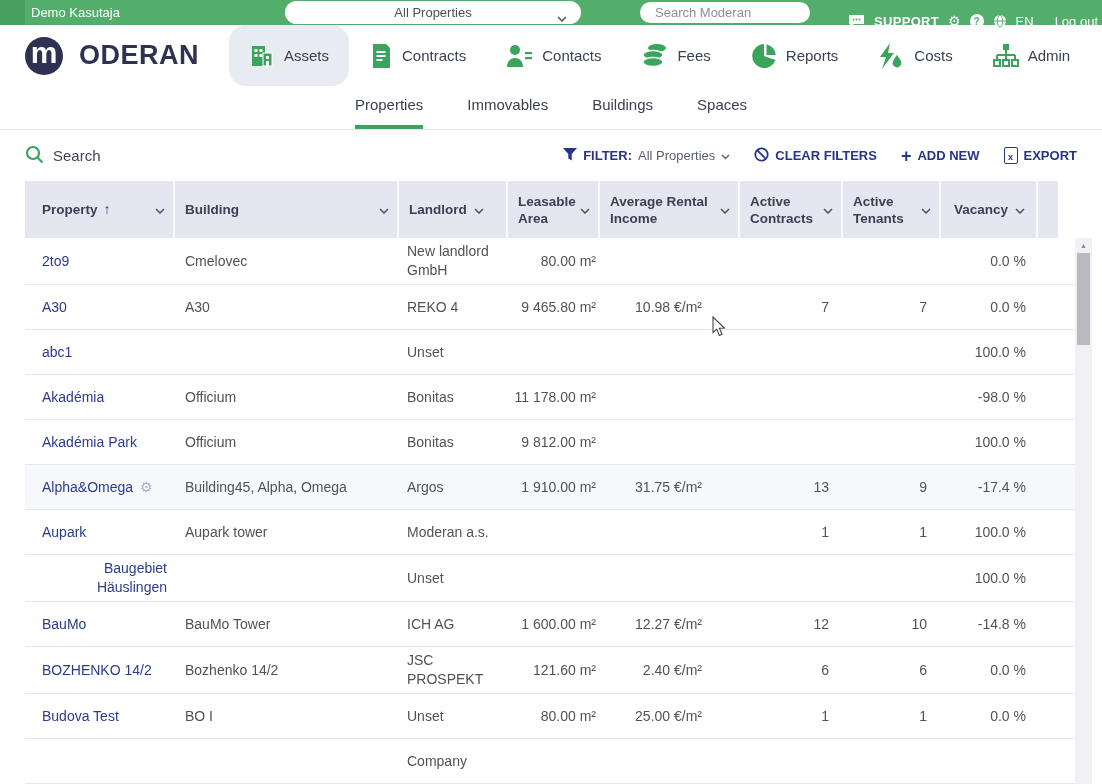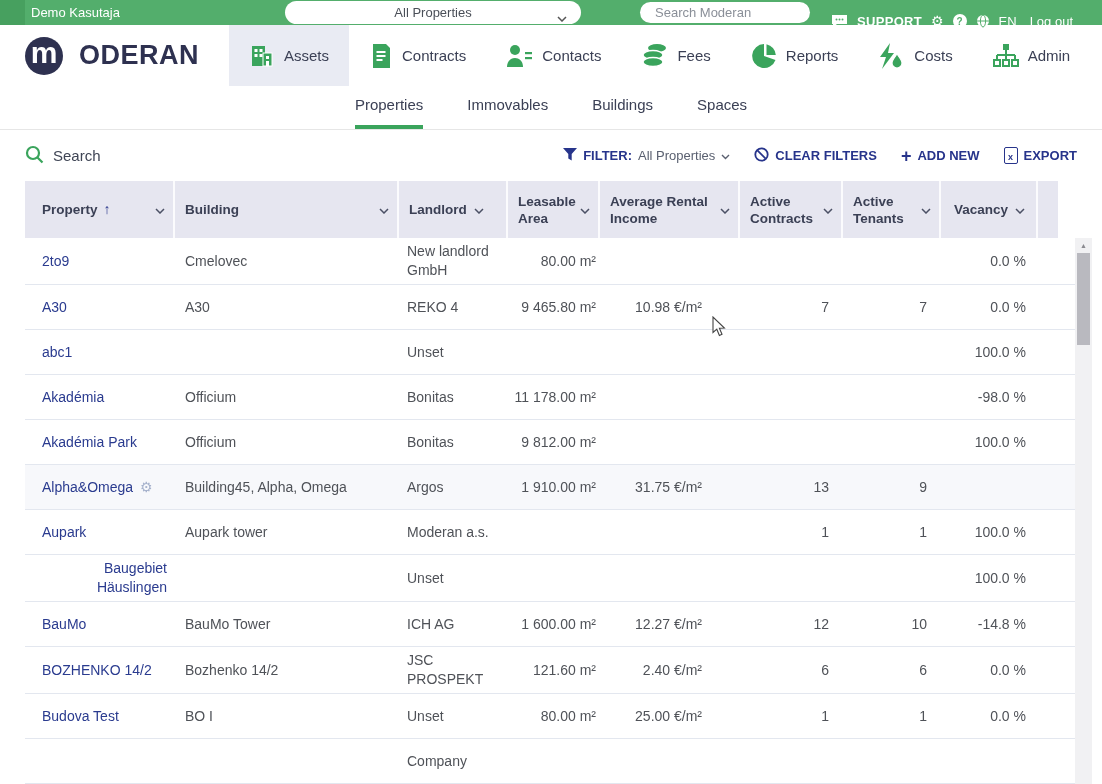--- a/index.html
+++ b/index.html
@@ -8,35 +8,35 @@
 
   
   .topbar { position:relative; height:25px; background:#53ae6c; display:flex; align-items:center; color:#fff; font-size:13px; }
   .tb-square { width:25px; height:25px; background:#47a05f; flex:0 0 auto; }
   .tb-user { margin-left:6px; white-space:nowrap; }
   .prop-pill { position:absolute; left:285px; top:1px; width:296px; height:23px; background:#fff; border-radius:12px;
     display:flex; align-items:center; justify-content:center; color:#4a4f58; font-size:13px; }
   .prop-pill .chev { position:absolute; right:14px; top:9px; }
   .search-pill { position:absolute; left:640px; top:2px; width:170px; height:21px; background:#fff; border-radius:11px;
     display:flex; align-items:center; padding-left:15px; color:#8a8f98; font-size:13px; }
-  .tb-right { position:absolute; right:29px; top:0; height:42px; display:flex; align-items:center; gap:9px; }
+  .tb-right { position:absolute; right:4px; top:0; height:42px; display:flex; align-items:center; gap:9px; }
   .tb-right .bold { font-weight:bold; letter-spacing:.3px; }
   .tb-ic { display:inline-flex; align-items:center; justify-content:center; }
   .help-circ { width:14px; height:14px; border-radius:50%; background:#fff; color:#53ae6c; font-size:10px; font-weight:bold;
     display:inline-flex; align-items:center; justify-content:center; }
   .gear-glyph { font-size:14px; line-height:1; }
 
   
   .navbar { height:61px; background:#fff; display:flex; align-items:stretch; }
   .logo { display:flex; align-items:center; margin-left:25px; margin-right:30px; }
   .logo-circ { width:38px; height:38px; border-radius:50%; background:#2e3150; color:#fff; font-size:30px; font-weight:bold;
     display:flex; align-items:center; justify-content:center; line-height:0; padding-bottom:6px; }
   .logo-text { font-size:27px; font-weight:800; color:#2e3150; letter-spacing:.5px; margin-left:16px; }
   .nav-item { display:flex; align-items:center; gap:9px; padding:0 20px; font-size:15px; color:#3b4055; cursor:default; }
-  .nav-item.active { background:#e9ebf3; }
+  .nav-item.active { background:#e9ebf3;border-radius:17px; }
   .nav-ic { display:inline-flex; }
 
   
   .subnav { height:44px; border-bottom:1px solid #e6e6e6; display:flex; justify-content:center; gap:44px; align-items:flex-end; background:#fff; }
   .tab { font-size:15px; color:#3b4055; padding-bottom:12px; border-bottom:4px solid transparent; }
   .tab.active { border-bottom-color:#3aa45c; }
 
   
   .toolbar { height:51px; display:flex; align-items:center; padding:0 25px; }
   .tool-search { display:flex; align-items:center; gap:9px; font-size:15px; color:#3f4555; }
@@ -115,21 +115,21 @@
     <span class="tb-ic gear-glyph">⚙</span>
     <span class="help-circ">?</span>
     <span class="tb-ic">
       <svg width="14" height="14" viewBox="0 0 14 14">
           <circle cx="7" cy="7" r="6" fill="#fff"></circle>
           <ellipse cx="7" cy="7" rx="2.6" ry="6" fill="none" stroke="#53ae6c" stroke-width="1"></ellipse>
           <line x1="1" y1="7" x2="13" y2="7" stroke="#53ae6c" stroke-width="1"></line>
         </svg>
     </span>
     <span>EN</span>
-    <span style="margin-left:4px;text-decoration:underline;">Log out</span>
+    <span style="margin-left:12px;text-decoration:underline;">Log out</span>
   </div>
 </div>
 
 <div class="navbar">
   <div class="logo">
     <span class="logo-circ">m</span>
     <span class="logo-text">ODERAN</span>
   </div>
 
   <div class="nav-item active">
@@ -401,20 +401,21 @@
         <div class="td c-prop">
           <span>Alpha&amp;Omega</span>
           <span class="gear-row">⚙</span>
         </div>
         <div class="td c-bld">Building45, Alpha, Omega</div>
         <div class="td c-lnd">Argos</div>
         <div class="td num c-area">1 910.00 m²</div>
         <div class="td num c-inc">31.75 €/m²</div>
         <div class="td num c-con">13</div>
         <div class="td num c-ten">9</div>
+        <div class="td num c-vac">-17.4 %</div>
         <div class="td"></div>
       </div>
       <div class="trow grid-cols">
         <div class="td c-prop">
           <span>Aupark</span>
         </div>
         <div class="td c-bld">Aupark tower</div>
         <div class="td c-lnd">Moderan a.s.</div>
         <div class="td num c-area"></div>
         <div class="td num c-inc"></div>

